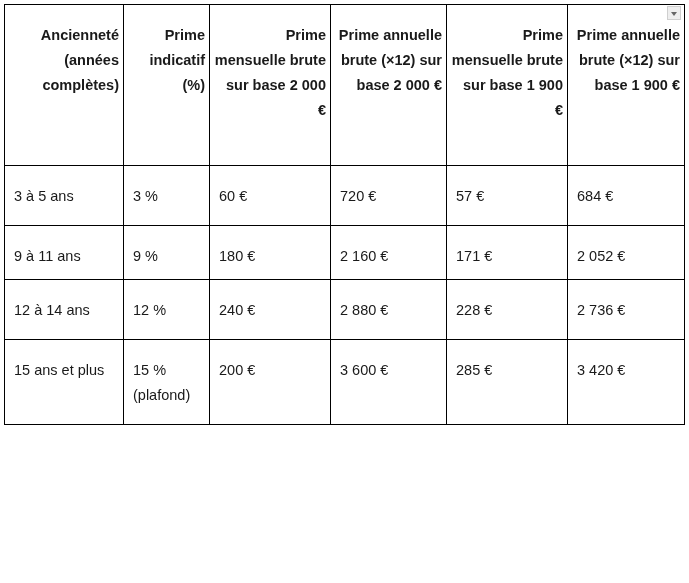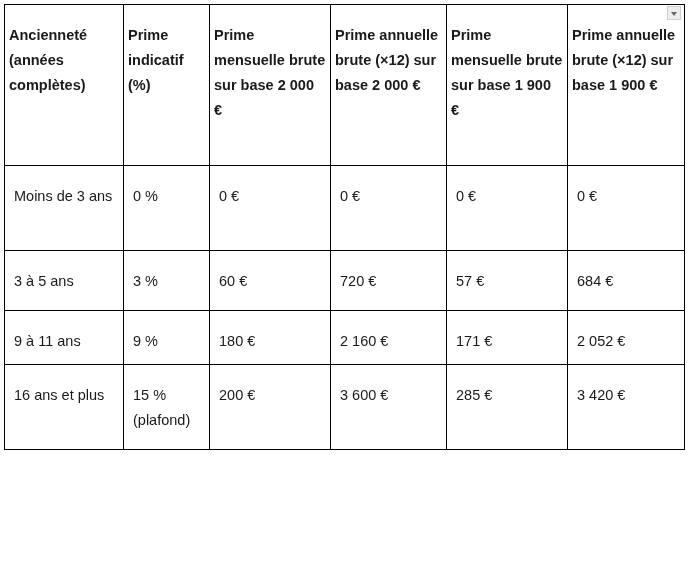--- a/index.html
+++ b/index.html
@@ -1,20 +1,20 @@
 <!DOCTYPE html>
 <html><head>
   <meta charset="utf-8">
   <style>
     html, body { margin: 0; padding: 0; background: #ffffff; }
     body { width: 689px; height: 583px; position: relative; overflow: hidden;
       font-family: "Liberation Sans", "DejaVu Sans", sans-serif; color: #1a1a1a; }
     table.grid { position: absolute; left: 4px; top: 4px; border-collapse: collapse; table-layout: fixed; }
     table.grid td, table.grid th { border: 1.5px solid #000; padding: 0; vertical-align: top; font-size: 14.5px; line-height: 25px; }
-    table.grid th { font-weight: bold; text-align: left; padding-top: 18px; margin-left: 24px; }
+    table.grid th { font-weight: bold; text-align: right; padding-top: 18px; margin-left: 24px; }
     table.grid td { padding-left: 9px; padding-top: 18px; }
     table.grid th .h { display: block; padding: 0 4px; }
     .dd { position: absolute; left: 667px; top: 6px; width: 14px; height: 14px; background: #eeeeee; border: 1px solid #cfcfcf; box-sizing: border-box; }
     .dd::after { content: ""; position: absolute; left: 3px; top: 5px; border-left: 3.5px solid transparent; border-right: 3.5px solid transparent; border-top: 4px solid #666; }
   </style>
 </head>
 <body>
 
 <table class="grid">
   <colgroup>
@@ -41,46 +41,46 @@
         </th>
       <th>
           <span class="h">Prime mensuelle brute sur base 1 900 €</span>
         </th>
       <th>
           <span class="h">Prime annuelle brute (×12) sur base 1 900 €</span>
         </th>
     </tr>
   </thead>
   <tbody>
-    <tr style="height:85px">
-      <td>Moins de 3 ans</td>
-      <td>0 %</td>
-      <td>0 €</td>
-      <td>0 €</td>
-      <td>0 €</td>
-      <td>0 €</td>
-    </tr>
     <tr style="height:60px">
       <td>3 à 5 ans</td>
       <td>3 %</td>
       <td>60 €</td>
       <td>720 €</td>
       <td>57 €</td>
       <td>684 €</td>
     </tr>
     <tr style="height:54px">
       <td>9 à 11 ans</td>
       <td>9 %</td>
       <td>180 €</td>
       <td>2 160 €</td>
       <td>171 €</td>
       <td>2 052 €</td>
     </tr>
+    <tr style="height:60px">
+      <td>12 à 14 ans</td>
+      <td>12 %</td>
+      <td>240 €</td>
+      <td>2 880 €</td>
+      <td>228 €</td>
+      <td>2 736 €</td>
+    </tr>
     <tr style="height:85px">
-      <td>16 ans et plus</td>
+      <td>15 ans et plus</td>
       <td>15 % (plafond)</td>
       <td>200 €</td>
       <td>3 600 €</td>
       <td>285 €</td>
       <td>3 420 €</td>
     </tr>
   </tbody>
 </table>
 
 <div class="dd"></div>

